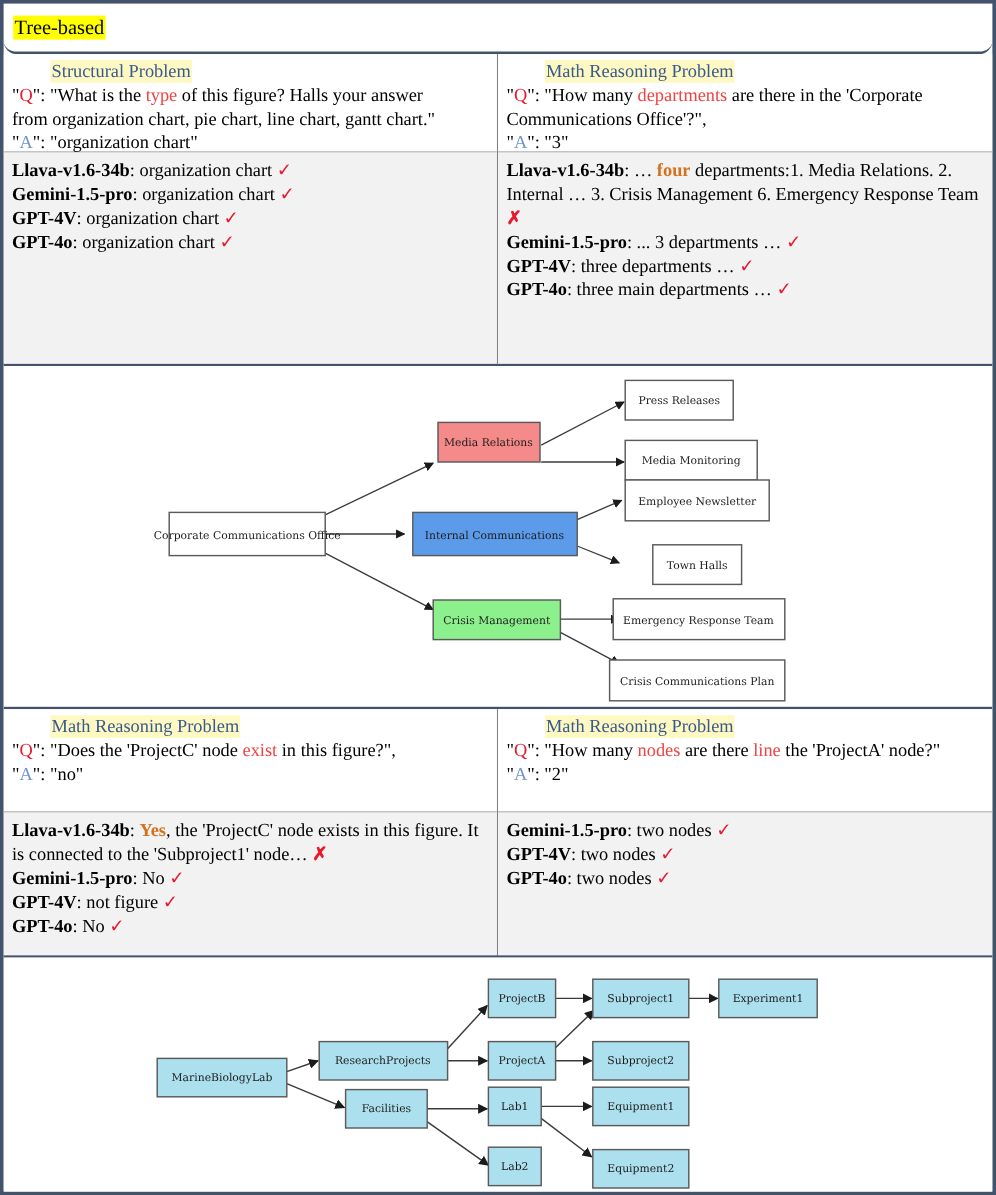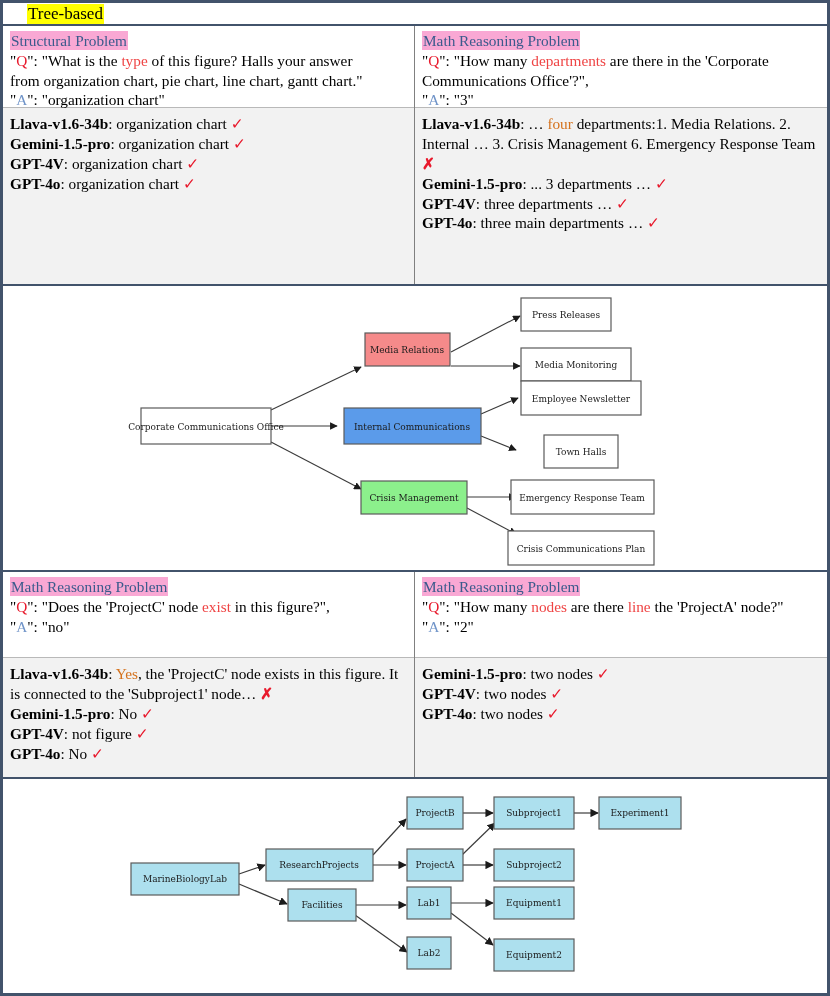--- a/index.html
+++ b/index.html
@@ -15,38 +15,39 @@
     width: 830px;
     height: 996px;
     box-sizing: border-box;
     background: #ffffff;
     border: 3px solid #42536b;
     overflow: hidden;
   }
 
   
   .hl-yellow { background: #ffff00; color: #000; padding: 0 1px; }
-  .hl-green  { background: #f9a8d4; color: #3b5a8c; padding: 0 1px; }
+  .hl-green  { background: #fef9c3; color: #3b5a8c; padding: 0 1px; margin-left: 32px; }
   .qk { color: #e8192c; }
   .ak { color: #6f93c8; }
   .red  { color: #ef4444; }
-  .orange { color: #d4711c; }
+  .orange { color: #d4711c; font-weight: bold; }
   .model { font-weight: bold; }
   .tick { color: #e8192c; font-weight: normal; }
   .cross { color: #e8192c; font-weight: bold; }
 
   
   .title-band {
-    height: 23px;
+    height: 42px;
     border-bottom: 2px solid #42536b;
     display: flex;
     align-items: center;
-    padding-left: 24px;
+    padding-left: 8px;
     box-sizing: border-box;
     font-size: 17px;
+    border-radius: 11px;
   }
 
   
   .qa-block {
     display: flex;
     border-bottom: 2px solid #42536b;
   }
   .qa-col {
     width: 50%;
     box-sizing: border-box;

